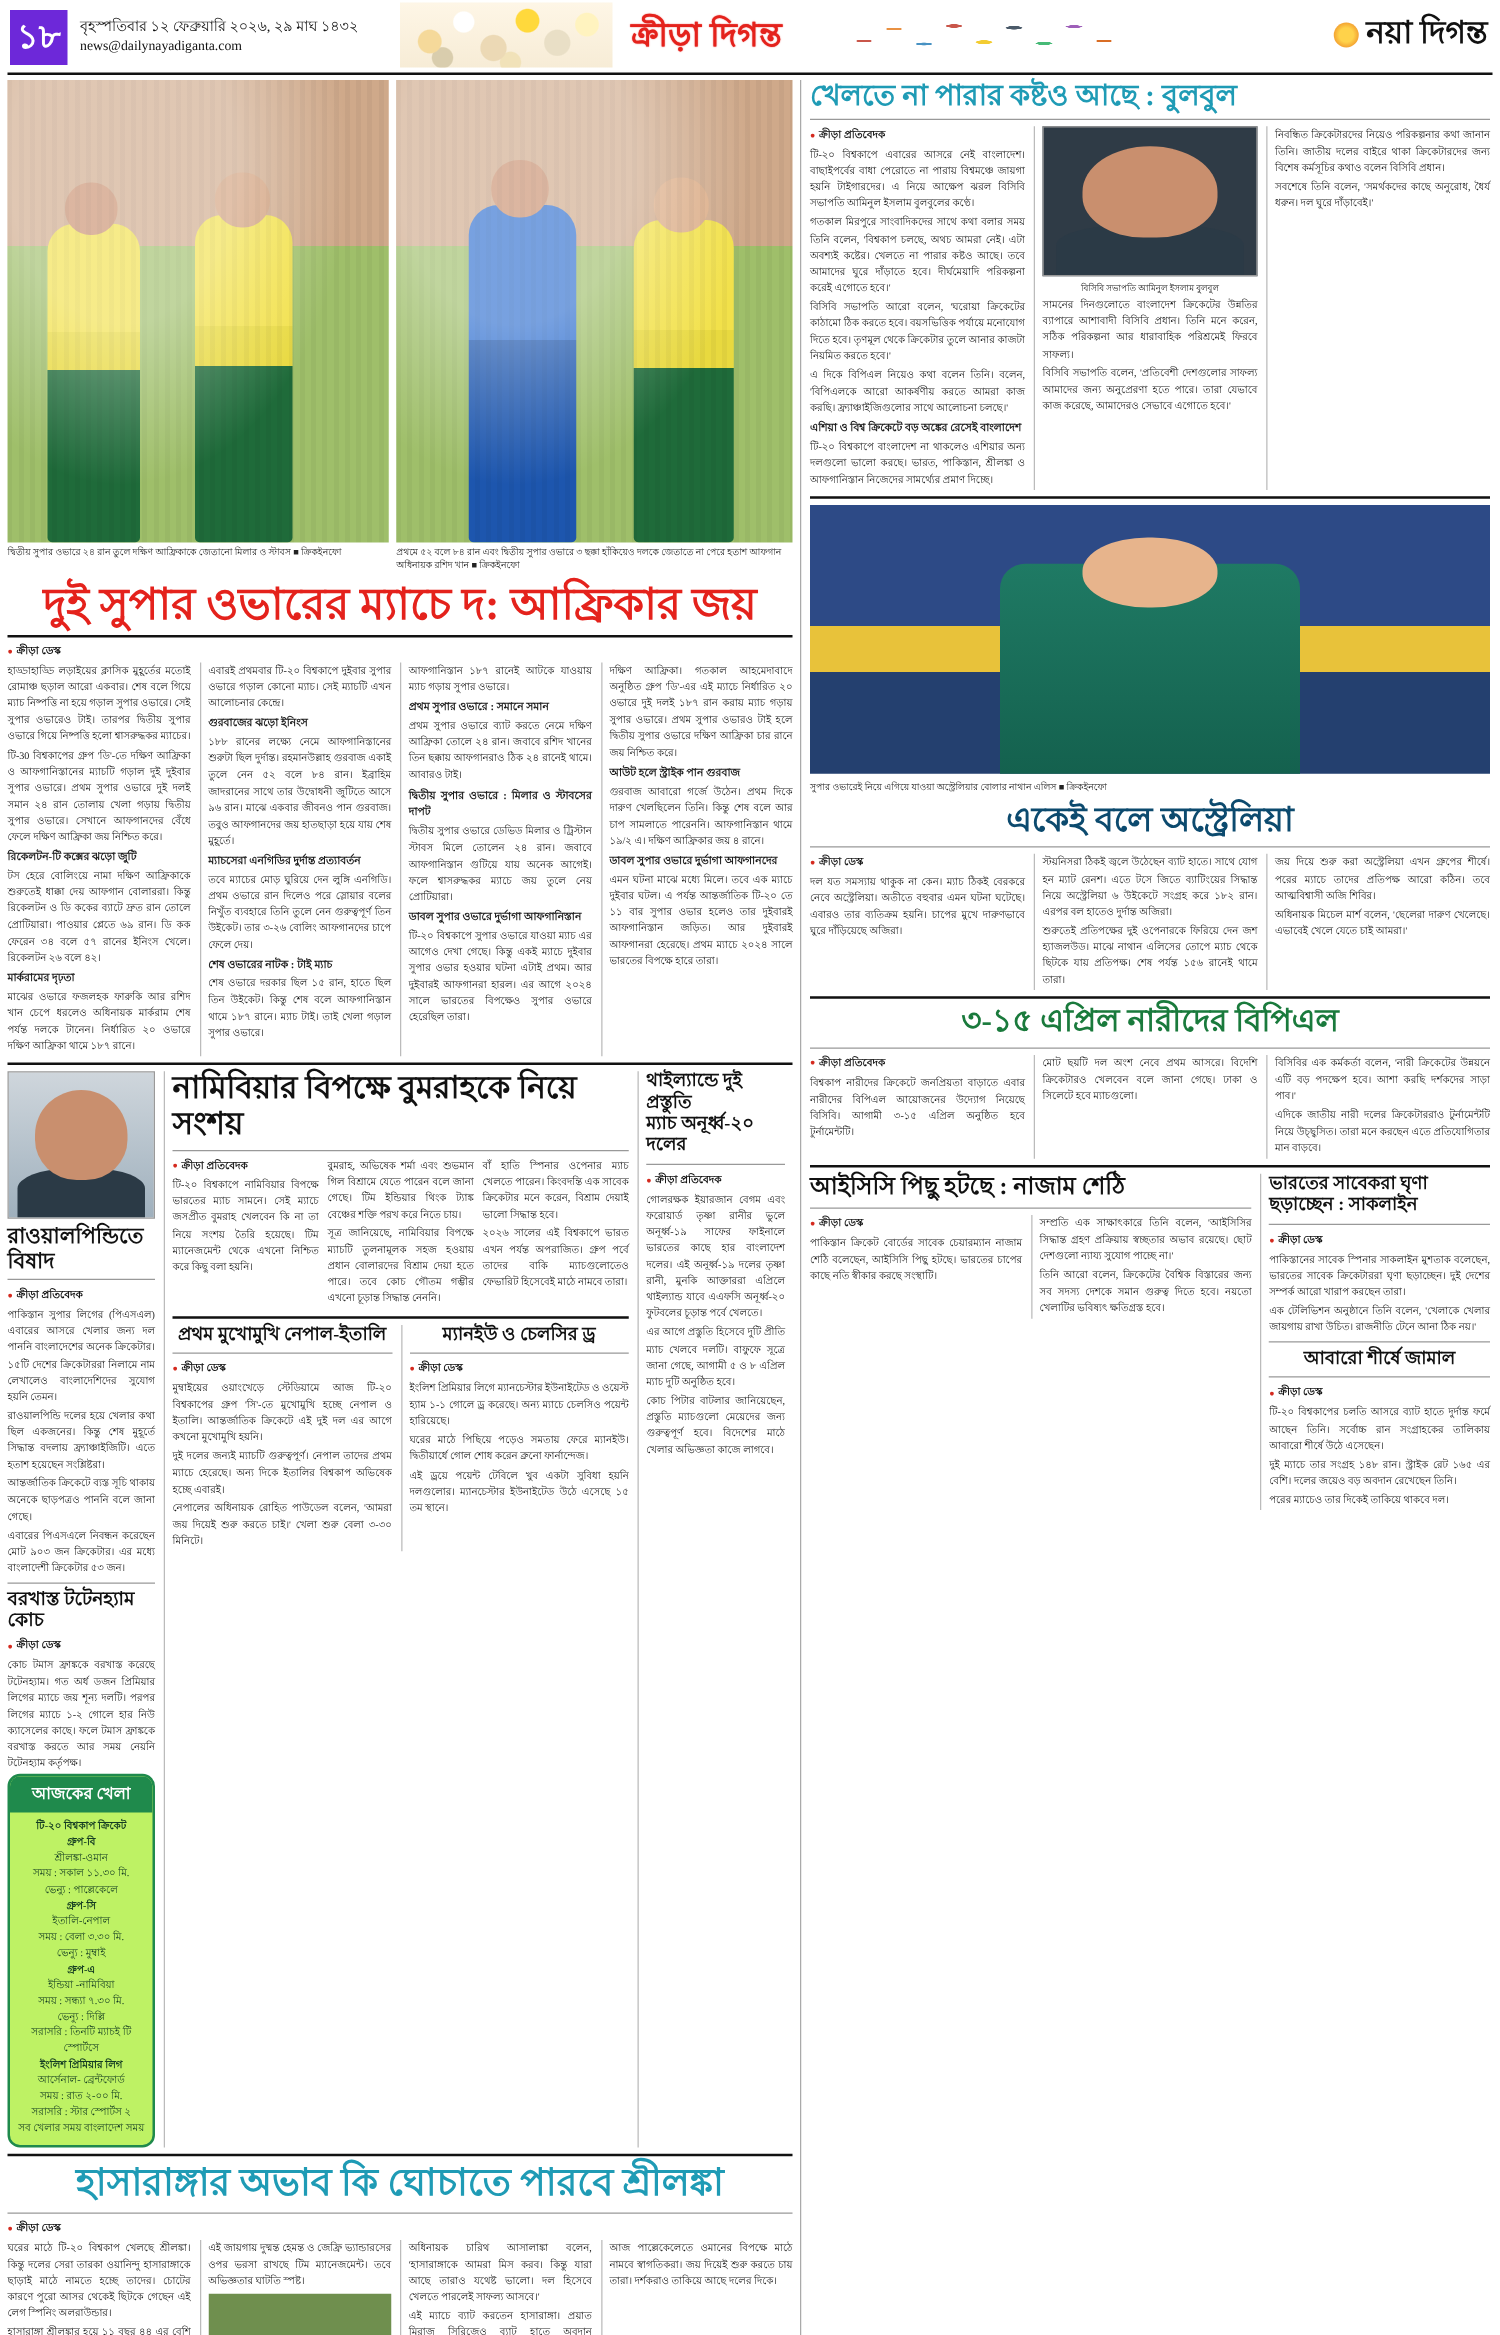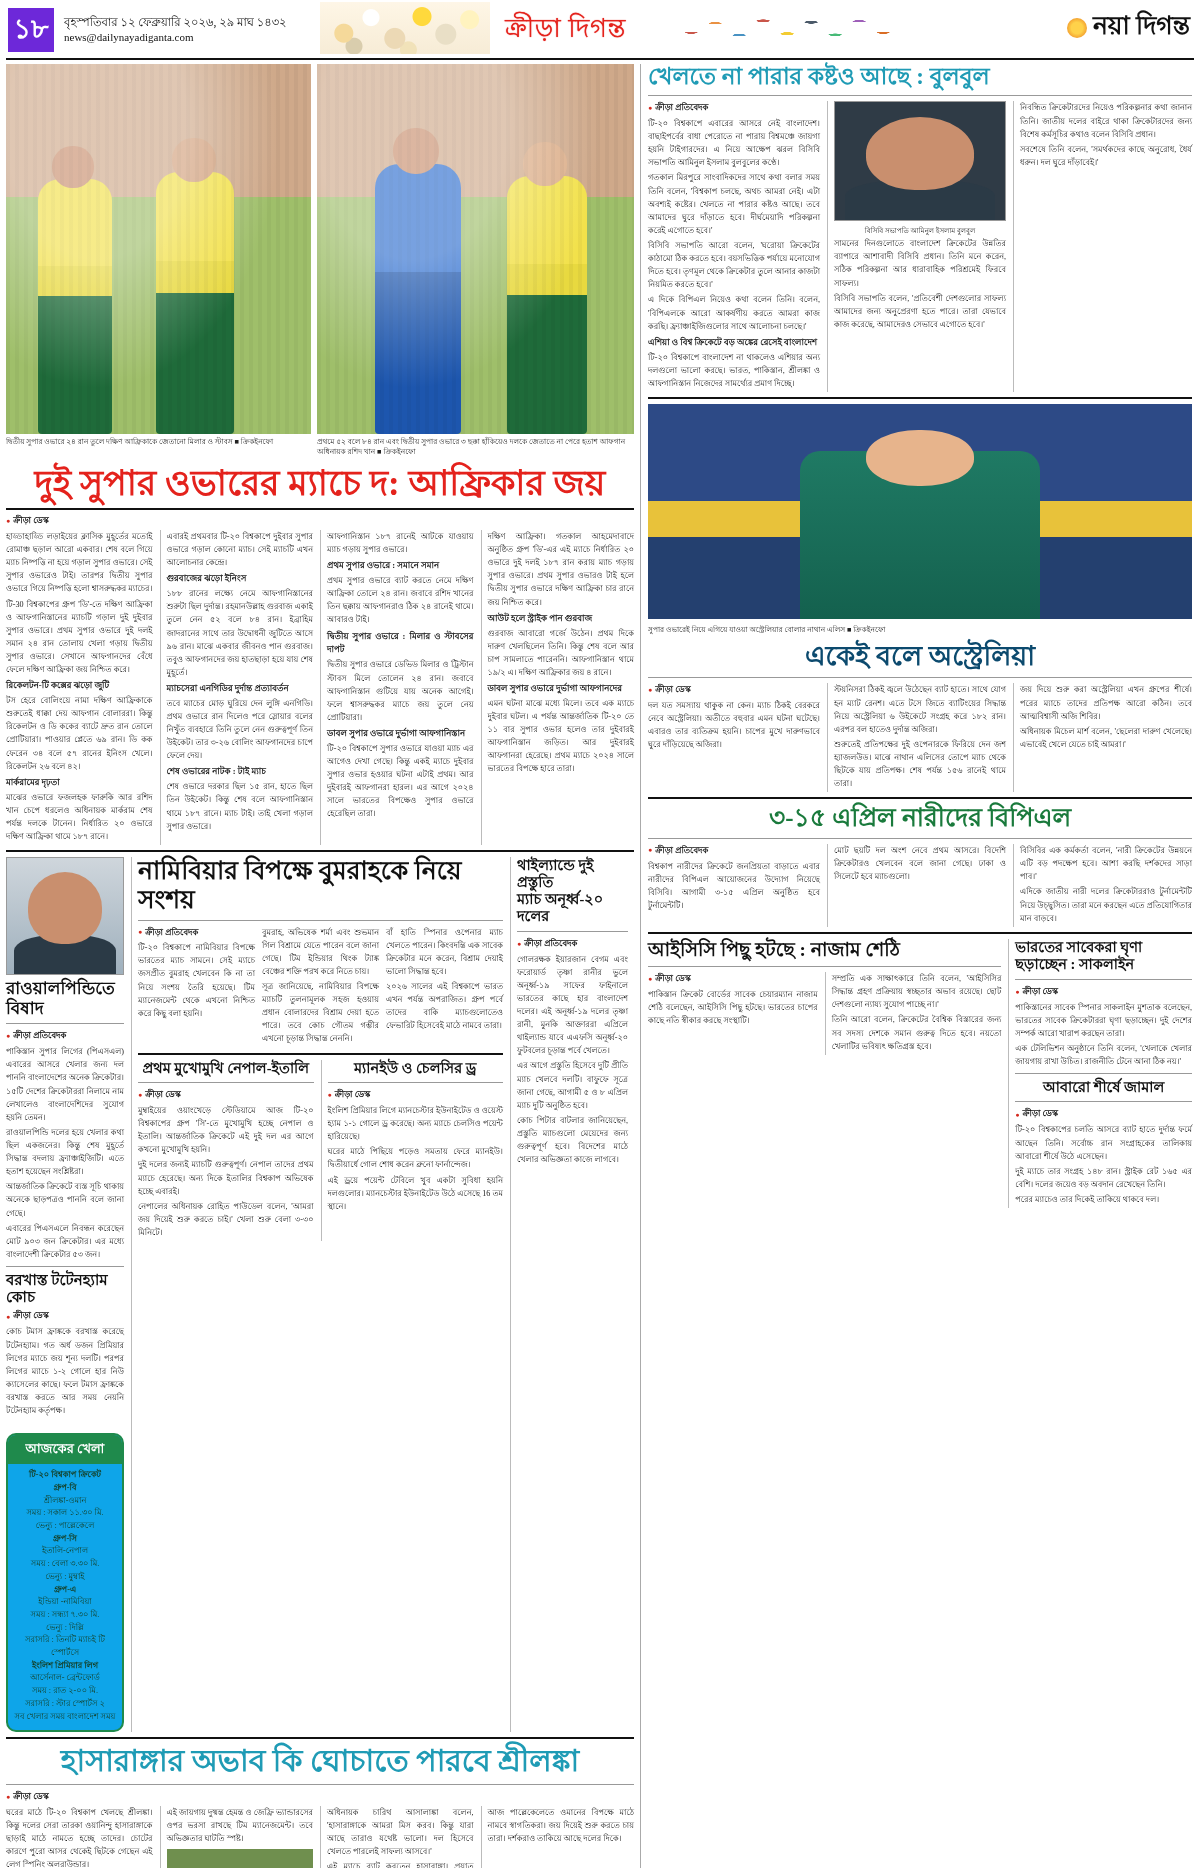--- a/index.html
+++ b/index.html
@@ -32,21 +32,21 @@
       radial-gradient(circle at 60% 28%, #ffd94a 0 9px, transparent 10px),
       radial-gradient(circle at 74% 62%, #e8dfc8 0 10px, transparent 11px),
       radial-gradient(circle at 88% 34%, #fff3c4 0 9px, transparent 10px),
       radial-gradient(circle at 20% 85%, #d8cdb0 0 8px, transparent 9px),
       radial-gradient(circle at 52% 92%, #f0e2bd 0 8px, transparent 9px),
       linear-gradient(#fdf6e8,#f6ecd8);
     filter:saturate(1.1);
   }
   .kreeda {
     position:absolute; left:505px; top:8px;
-    font-size:26px; color:#e4221c; font-weight:normal;
+    font-size:26px; color:#e4221c; font-weight:bold;
     letter-spacing:0.5px;
     text-shadow:0 0 1px #e4221c;
   }
   .athletes {
     position:absolute; left:672px; top:4px; width:240px; height:48px;
     background:
       radial-gradient(ellipse at 8% 60%, #c0392b 0 6px, transparent 7px),
       radial-gradient(ellipse at 18% 40%, #e67e22 0 6px, transparent 7px),
       radial-gradient(ellipse at 28% 65%, #2980b9 0 6px, transparent 7px),
       radial-gradient(ellipse at 38% 35%, #c0392b 0 6px, transparent 7px),
@@ -124,22 +124,22 @@
   .hl-green { color:#1a7a3c; font-weight:bold; font-size:25px; line-height:1.15; text-align:center;}
   .hl-sm-black { color:#111; font-weight:bold; font-size:14.5px; line-height:1.2; }
   .hl-md-black { color:#111; font-weight:bold; font-size:19px; line-height:1.18; }
   .hl-teal-c { color:#1f9bb5; font-weight:bold; font-size:30px; line-height:1.15; text-align:center; }
 
   .hrule { border-top:1px solid #999; margin:5px 0 5px 0; }
   .hrule-thick { border-top:2px solid #111; margin:5px 0; }
 
   
   .games-box {
-    border:2px solid #1f8a4c; border-radius:10px; overflow:hidden; margin-top:16px;
-    background:#0ea5e9;
+    border:2px solid #1f8a4c; border-radius:10px; overflow:hidden; margin-top:2px;
+    background:#bef264;
   }
   .games-box .gb-head {
     background:#1f8a4c; color:#fff; text-align:center;
     font-size:13px; font-weight:bold; padding:4px 0;
   }
   .games-box .gb-body { padding:5px 5px 7px 5px; text-align:center; font-size:8.2px; line-height:1.55; color:#143d22;}
   .games-box .gb-body .b { font-weight:bold; }
   .mini-photo { position:relative; overflow:hidden; }
 
   .face {
@@ -343,21 +343,21 @@
                 <p>নেপালের অধিনায়ক রোহিত পাউডেল বলেন, 'আমরা জয় দিয়েই শুরু করতে চাই।' খেলা শুরু বেলা ৩-৩০ মিনিটে।</p>
               </div>
             </div>
             <div class="vsep">
               <div class="hl-sm-black bn" style="text-align:center;">ম্যানইউ ও চেলসির ড্র</div>
               <div class="hrule"></div>
               <div class="byline bn">ক্রীড়া ডেস্ক</div>
               <div class="body-col bn">
                 <p>ইংলিশ প্রিমিয়ার লিগে ম্যানচেস্টার ইউনাইটেড ও ওয়েস্ট হ্যাম ১-১ গোলে ড্র করেছে। অন্য ম্যাচে চেলসিও পয়েন্ট হারিয়েছে।</p>
                 <p>ঘরের মাঠে পিছিয়ে পড়েও সমতায় ফেরে ম্যানইউ। দ্বিতীয়ার্ধে গোল শোধ করেন ব্রুনো ফার্নান্দেজ।</p>
-                <p>এই ড্রয়ে পয়েন্ট টেবিলে খুব একটা সুবিধা হয়নি দলগুলোর। ম্যানচেস্টার ইউনাইটেড উঠে এসেছে 16 তম স্থানে।</p>
+                <p>এই ড্রয়ে পয়েন্ট টেবিলে খুব একটা সুবিধা হয়নি দলগুলোর। ম্যানচেস্টার ইউনাইটেড উঠে এসেছে ১৫ তম স্থানে।</p>
               </div>
             </div>
           </div>
         </div>
 
         <div style="width:118px;" class="vsep">
           <div class="bn" style="font-size:14.5px;font-weight:bold;line-height:1.18;">
             <div>থাইল্যান্ডে দুই প্রস্তুতি</div>
             <div>ম্যাচ অনূর্ধ্ব-২০ দলের</div>
           </div>

